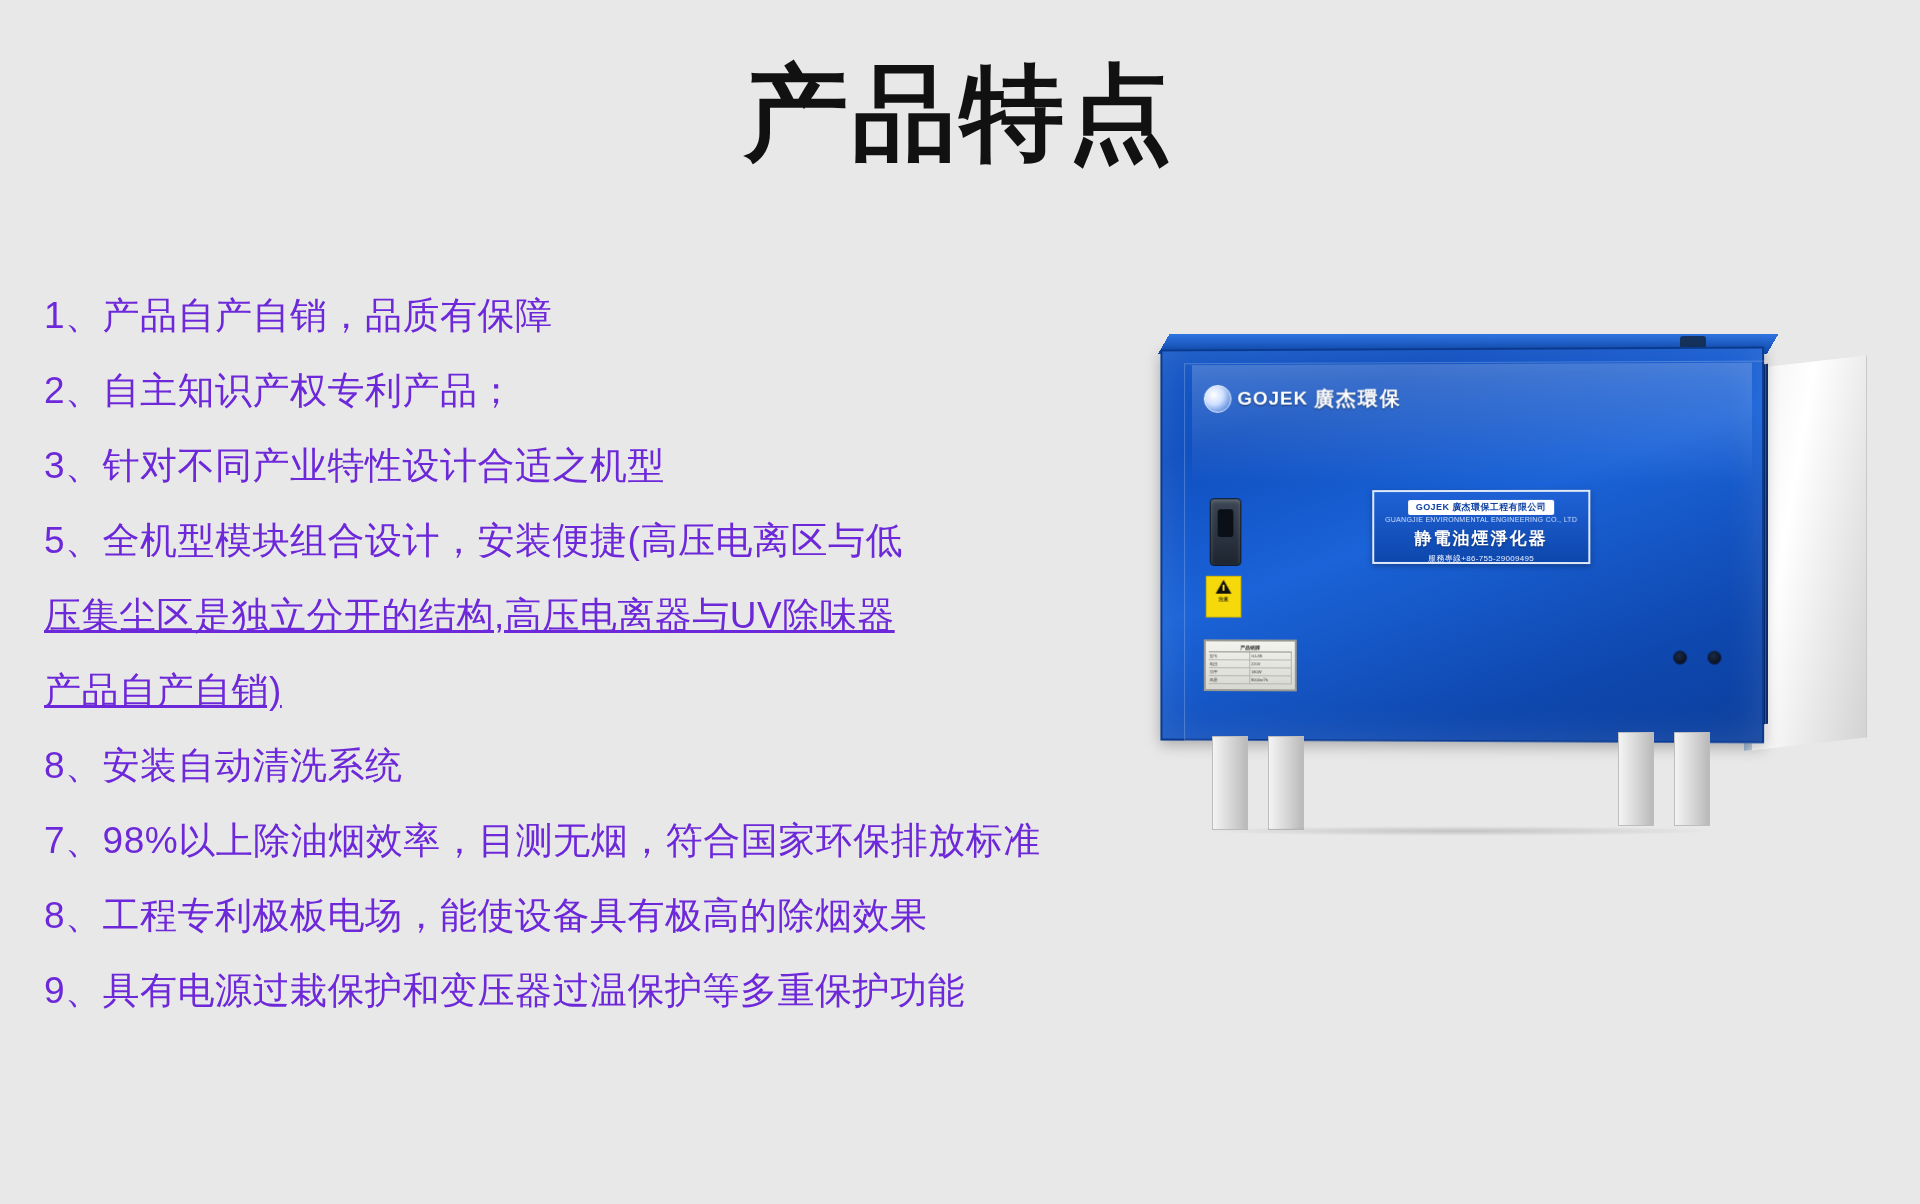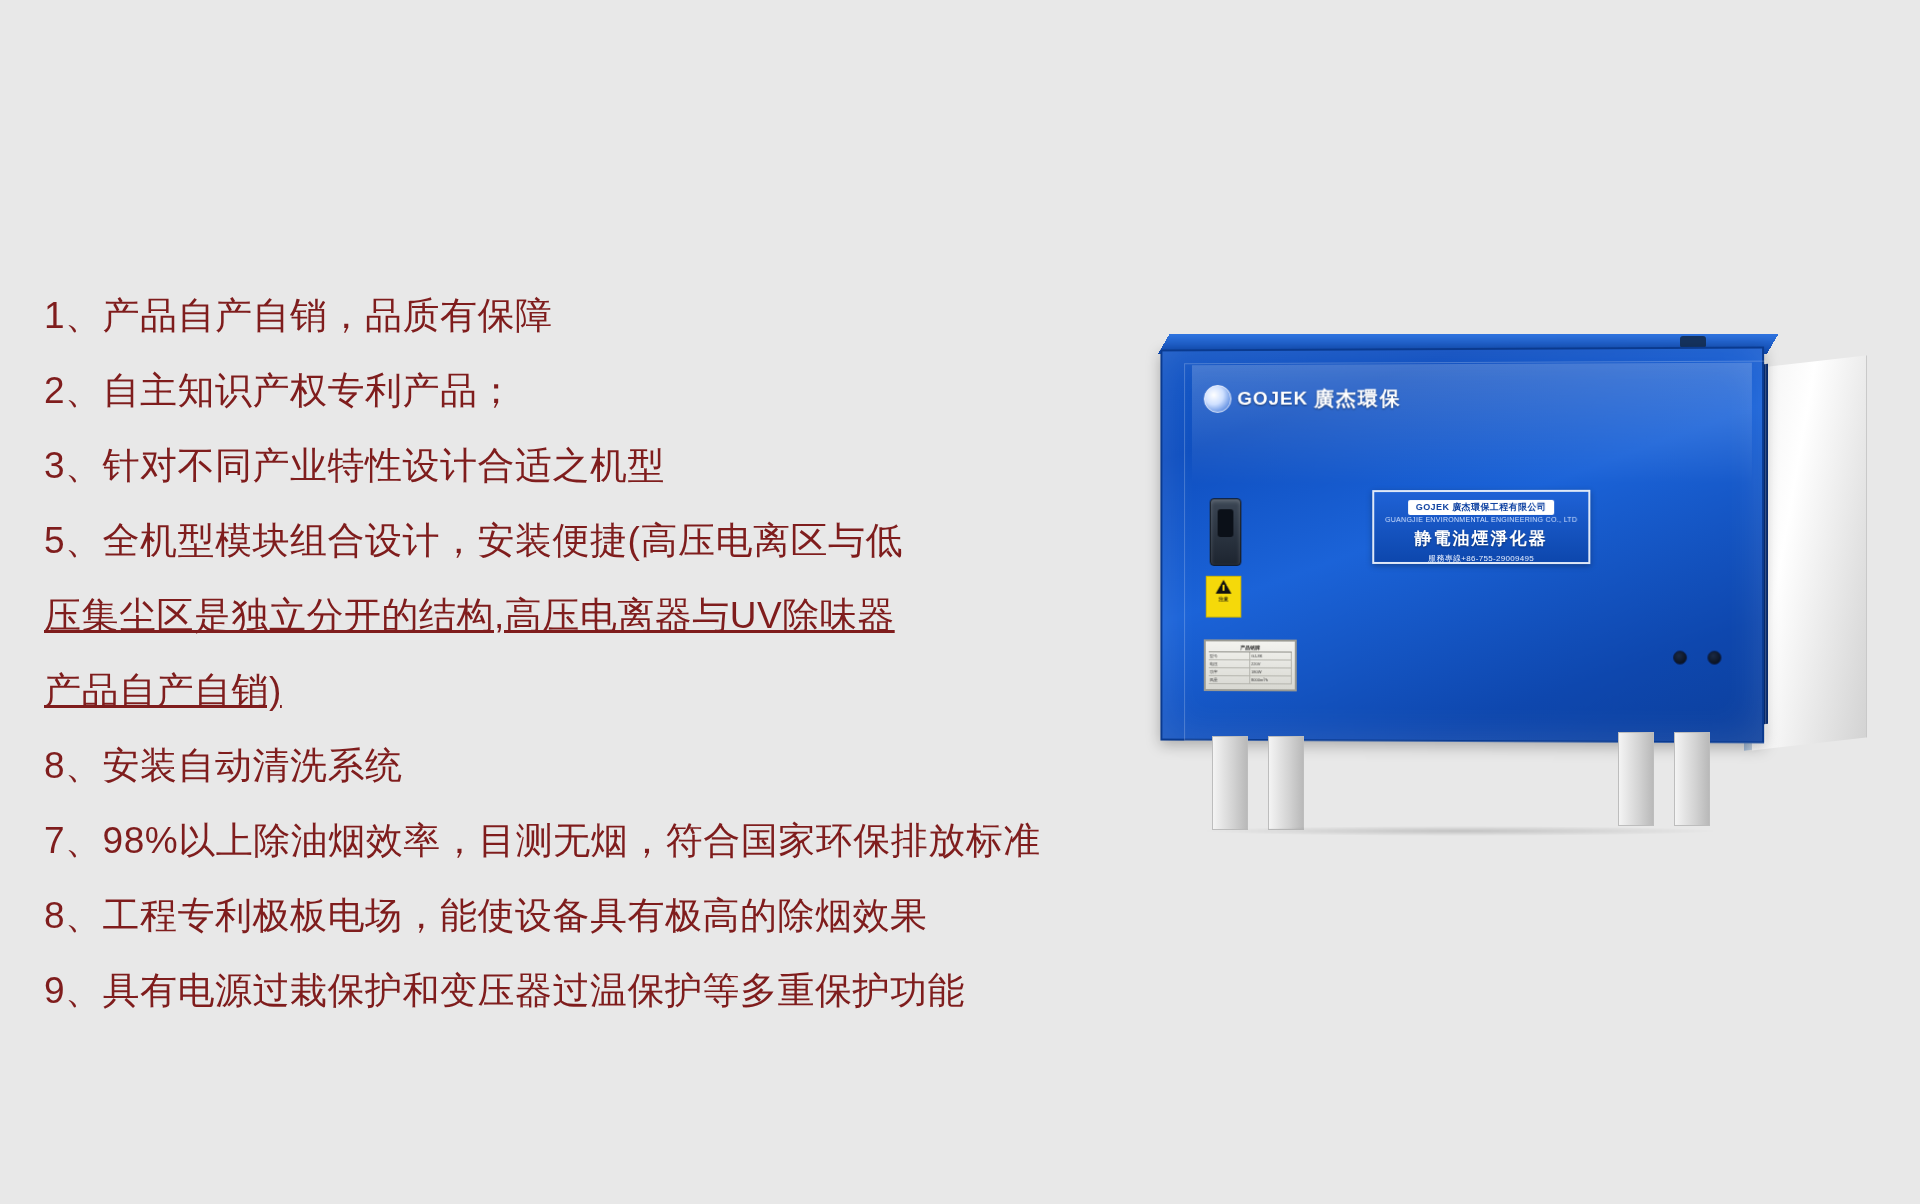--- a/index.html
+++ b/index.html
@@ -29,21 +29,21 @@
   
   .features{
     position:absolute;
     left:44px;
     top:278px;
     width:1290px;
   }
   .feature-line{
     font-size:37px;
     line-height:75px;
-    color:#7f1d1d;
+    color:#6d28d9;
     white-space:nowrap;
     letter-spacing:0.5px;
   }
   .feature-line.cont{ 
     padding-left:0;
     text-decoration:underline;
   }
 
   
   .product{
@@ -265,20 +265,21 @@
   .leg-shadow{
     position:absolute;left:60px;top:486px;width:520px;height:10px;
     background:radial-gradient(ellipse at center,rgba(0,0,0,.16),rgba(0,0,0,0) 70%);
   }
 </style>
 </head>
 <body>
 
 <div class="page">
 
+  <div class="title">产品特点</div>
 
   <div class="features">
     <div class="feature-line">1、产品自产自销，品质有保障</div>
     <div class="feature-line">2、自主知识产权专利产品；</div>
     <div class="feature-line">3、针对不同产业特性设计合适之机型</div>
     <div class="feature-line">5、全机型模块组合设计，安装便捷(高压电离区与低</div>
     <div class="feature-line cont">压集尘区是独立分开的结构,高压电离器与UV除味器</div>
     <div class="feature-line cont">产品自产自销)</div>
     <div class="feature-line">8、安装自动清洗系统</div>
     <div class="feature-line">7、98%以上除油烟效率，目测无烟，符合国家环保排放标准</div>

